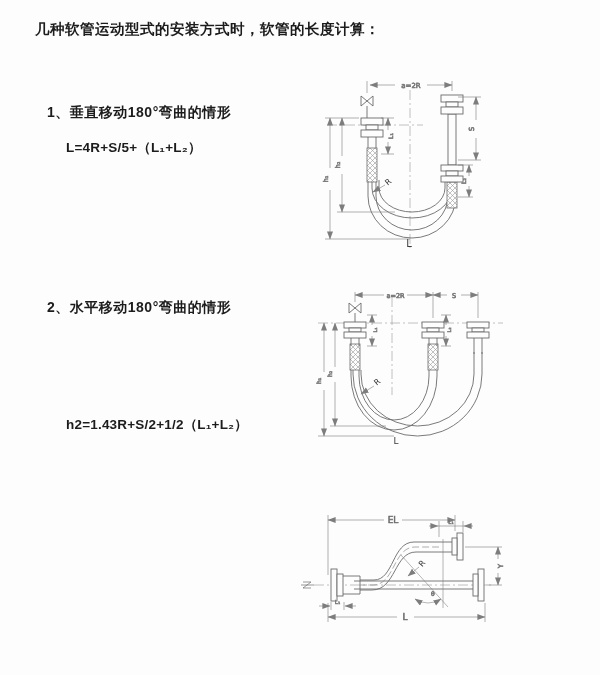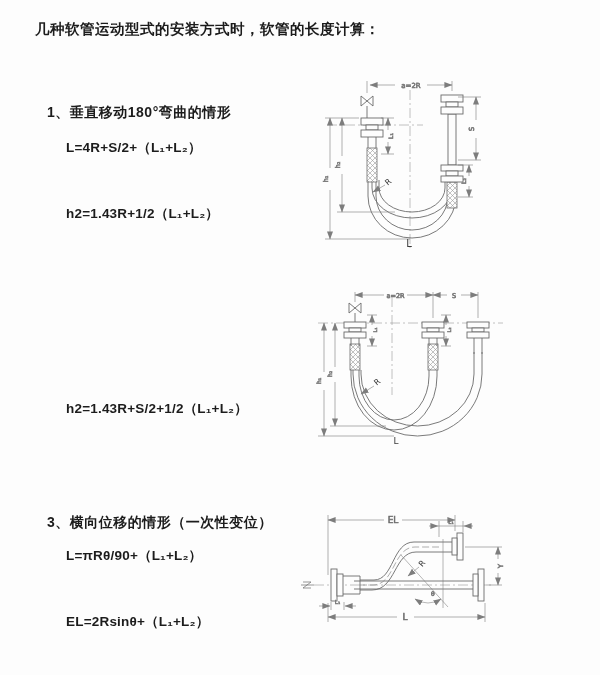--- a/index.html
+++ b/index.html
@@ -21,28 +21,25 @@
   .lb{fill:#3a3a3a;font-family:"DejaVu Sans",sans-serif;}
 </style>
 </head>
 <body>
 
 <div class="page">
 
   <div class="txt title">几种软管运动型式的安装方式时，软管的长度计算：</div>
 
   <div class="txt heading" style="left:47px;top:104px">1、垂直移动180°弯曲的情形</div>
-  <div class="txt formula" style="left:66px;top:139px">L=4R+S/2+（L₁+L₂）</div>
-  <div class="txt formula" style="left:66px;top:205px">h2=1.43R+1/2（L₁+L₂）</div>
-
-  <div class="txt formula" style="left:66px;top:400px">h2=1.43R+S/2+1/2（L₁+L₂）</div>
-
-  <div class="txt heading" style="left:47px;top:514px">3、横向位移的情形（一次性变位）</div>
-  <div class="txt formula" style="left:66px;top:547px">L=πRθ/90+（L₁+L₂）</div>
-  <div class="txt formula" style="left:66px;top:613px">EL=2Rsinθ+（L₁+L₂）</div>
+  <div class="txt formula" style="left:66px;top:139px">L=4R+S/5+（L₁+L₂）</div>
+
+  <div class="txt heading" style="left:47px;top:299px">2、水平移动180°弯曲的情形</div>
+  <div class="txt formula" style="left:66px;top:416px">h2=1.43R+S/2+1/2（L₁+L₂）</div>
+
 
   <svg class="diag" style="left:315px;top:68px" width="270" height="190" viewBox="0 0 270 190">
     <defs>
       <marker id="d1ar" markerWidth="9" markerHeight="7" refX="7.6" refY="3" orient="auto-start-reverse" markerUnits="userSpaceOnUse">
         <path d="M0,0 L8,3 L0,6 Z" fill="#7d7d7d"></path>
       </marker>
       <pattern id="d1h" width="5" height="5" patternUnits="userSpaceOnUse">
         <rect width="5" height="5" fill="#fdfdfd"></rect>
         <path d="M0,5 L5,0 M0,0 L5,5" stroke="#9a9a9a" stroke-width=".6"></path>
       </pattern>

